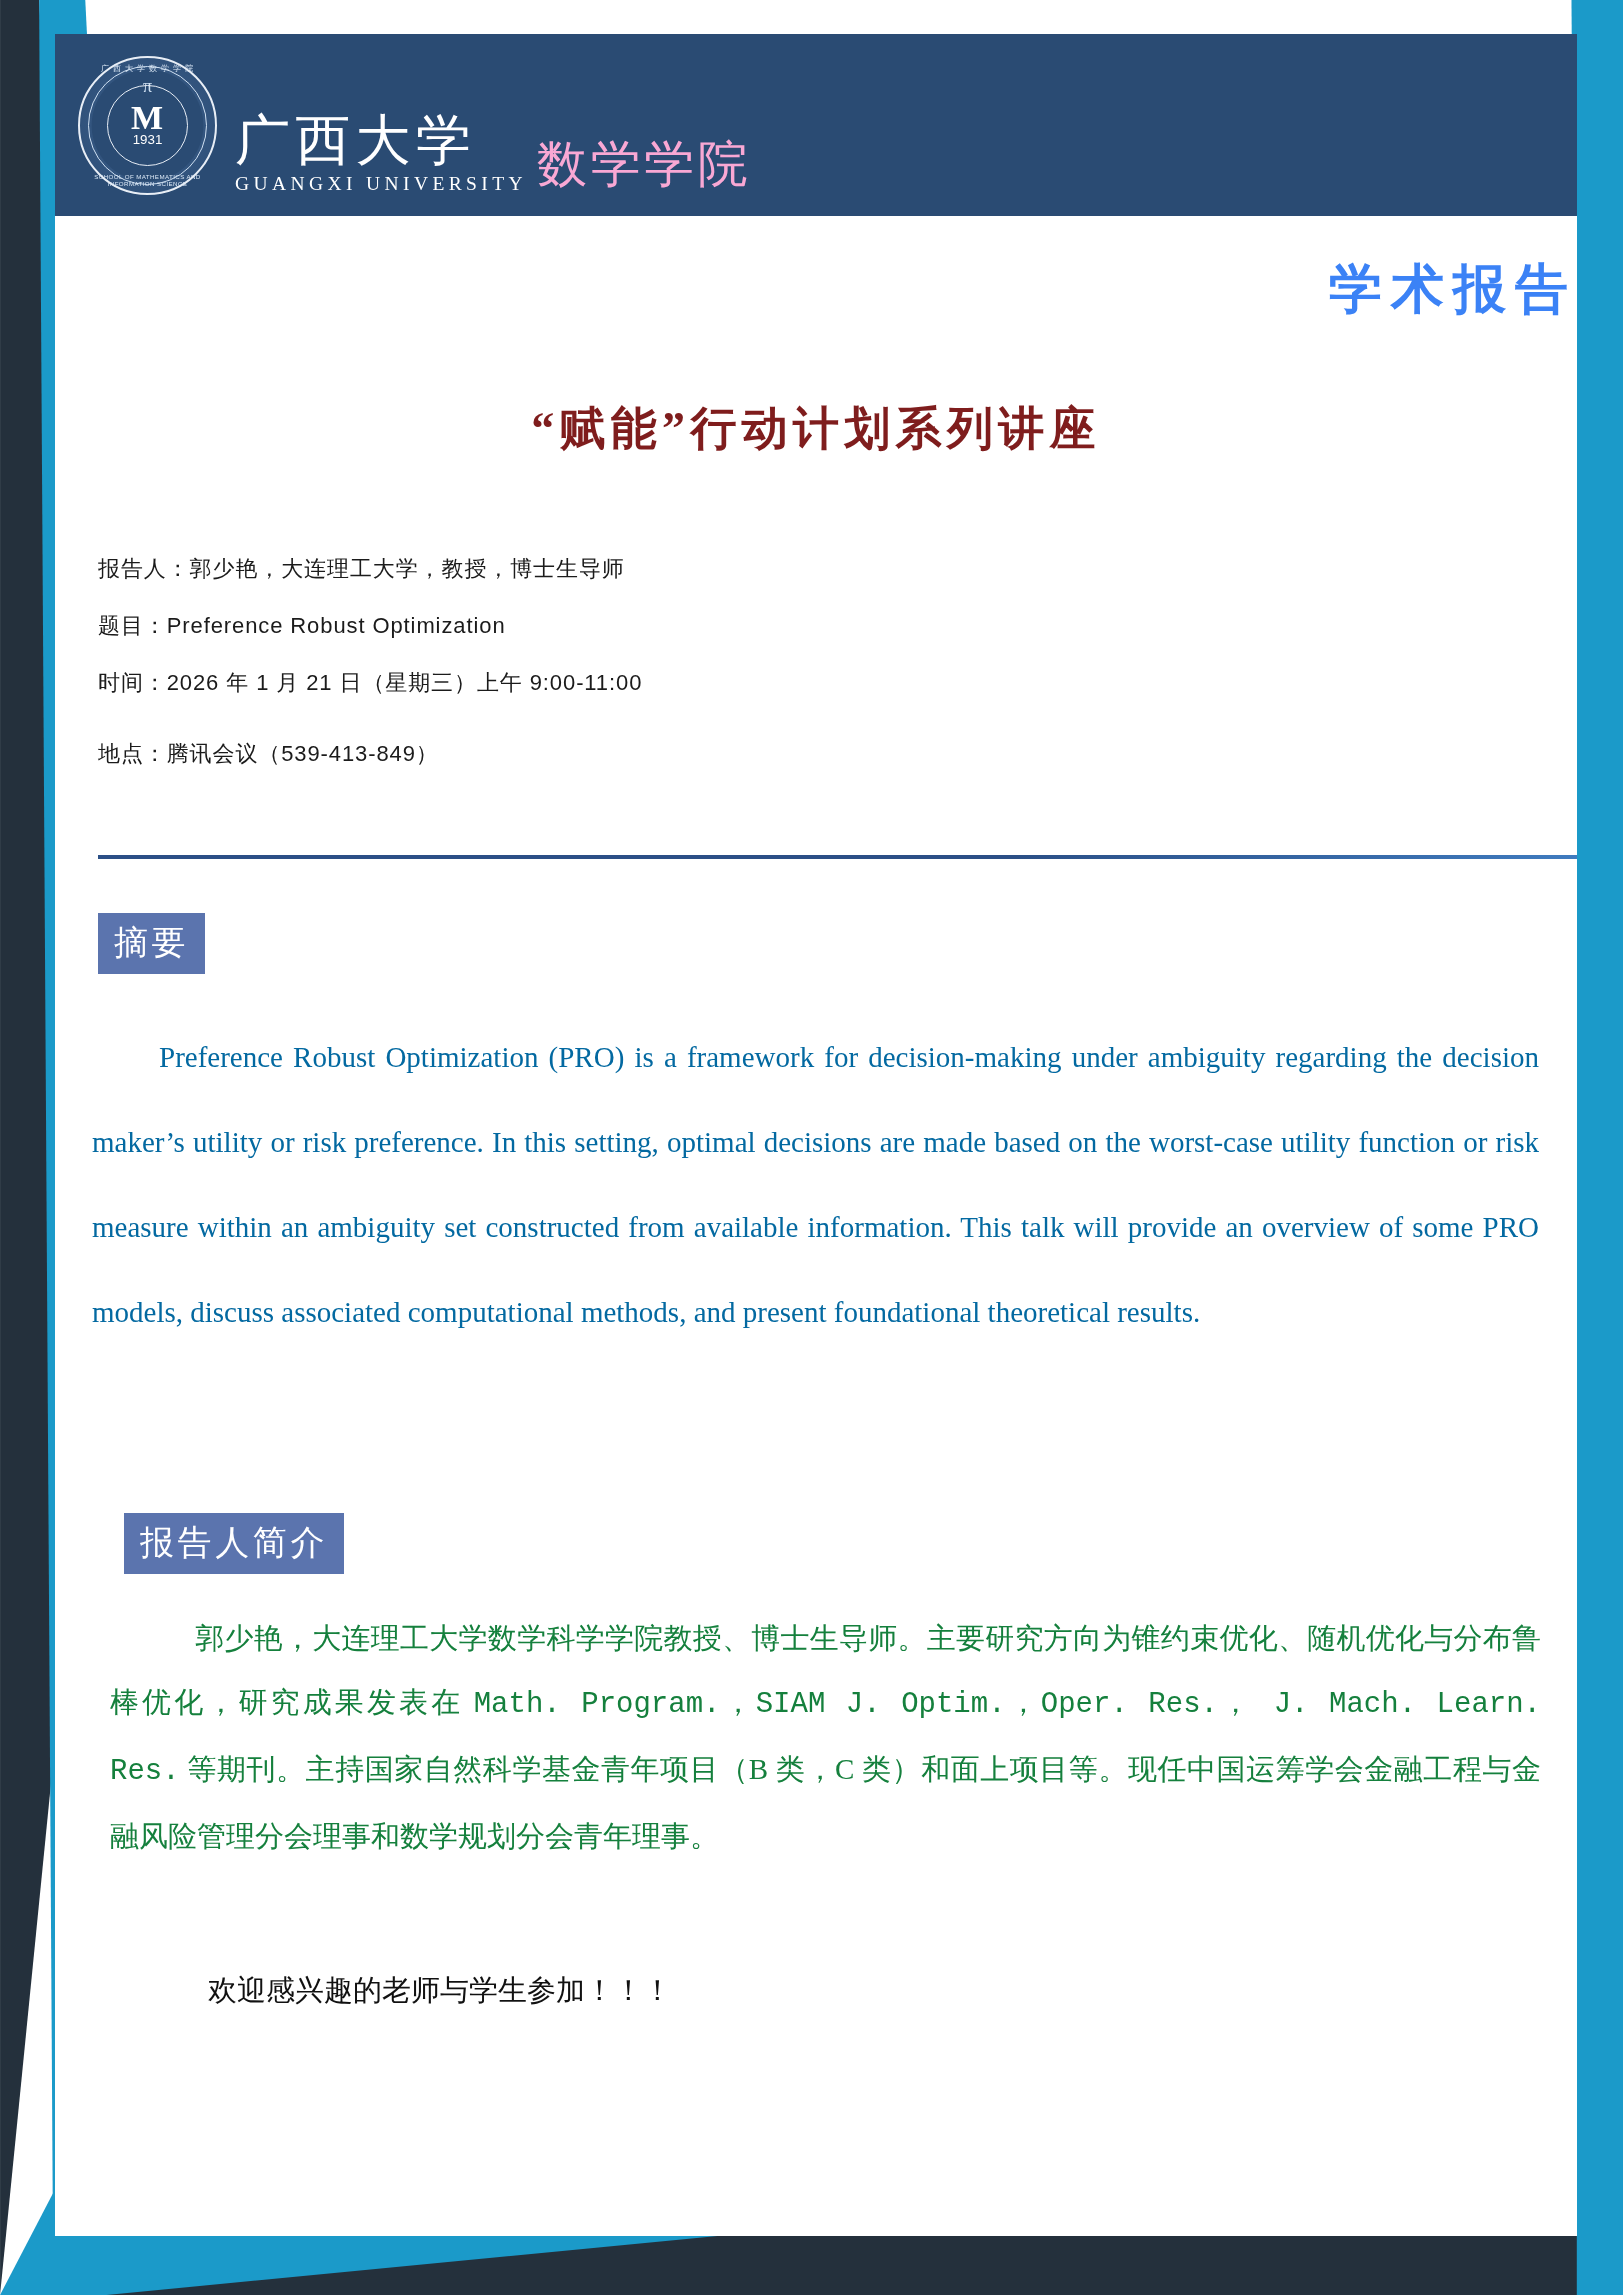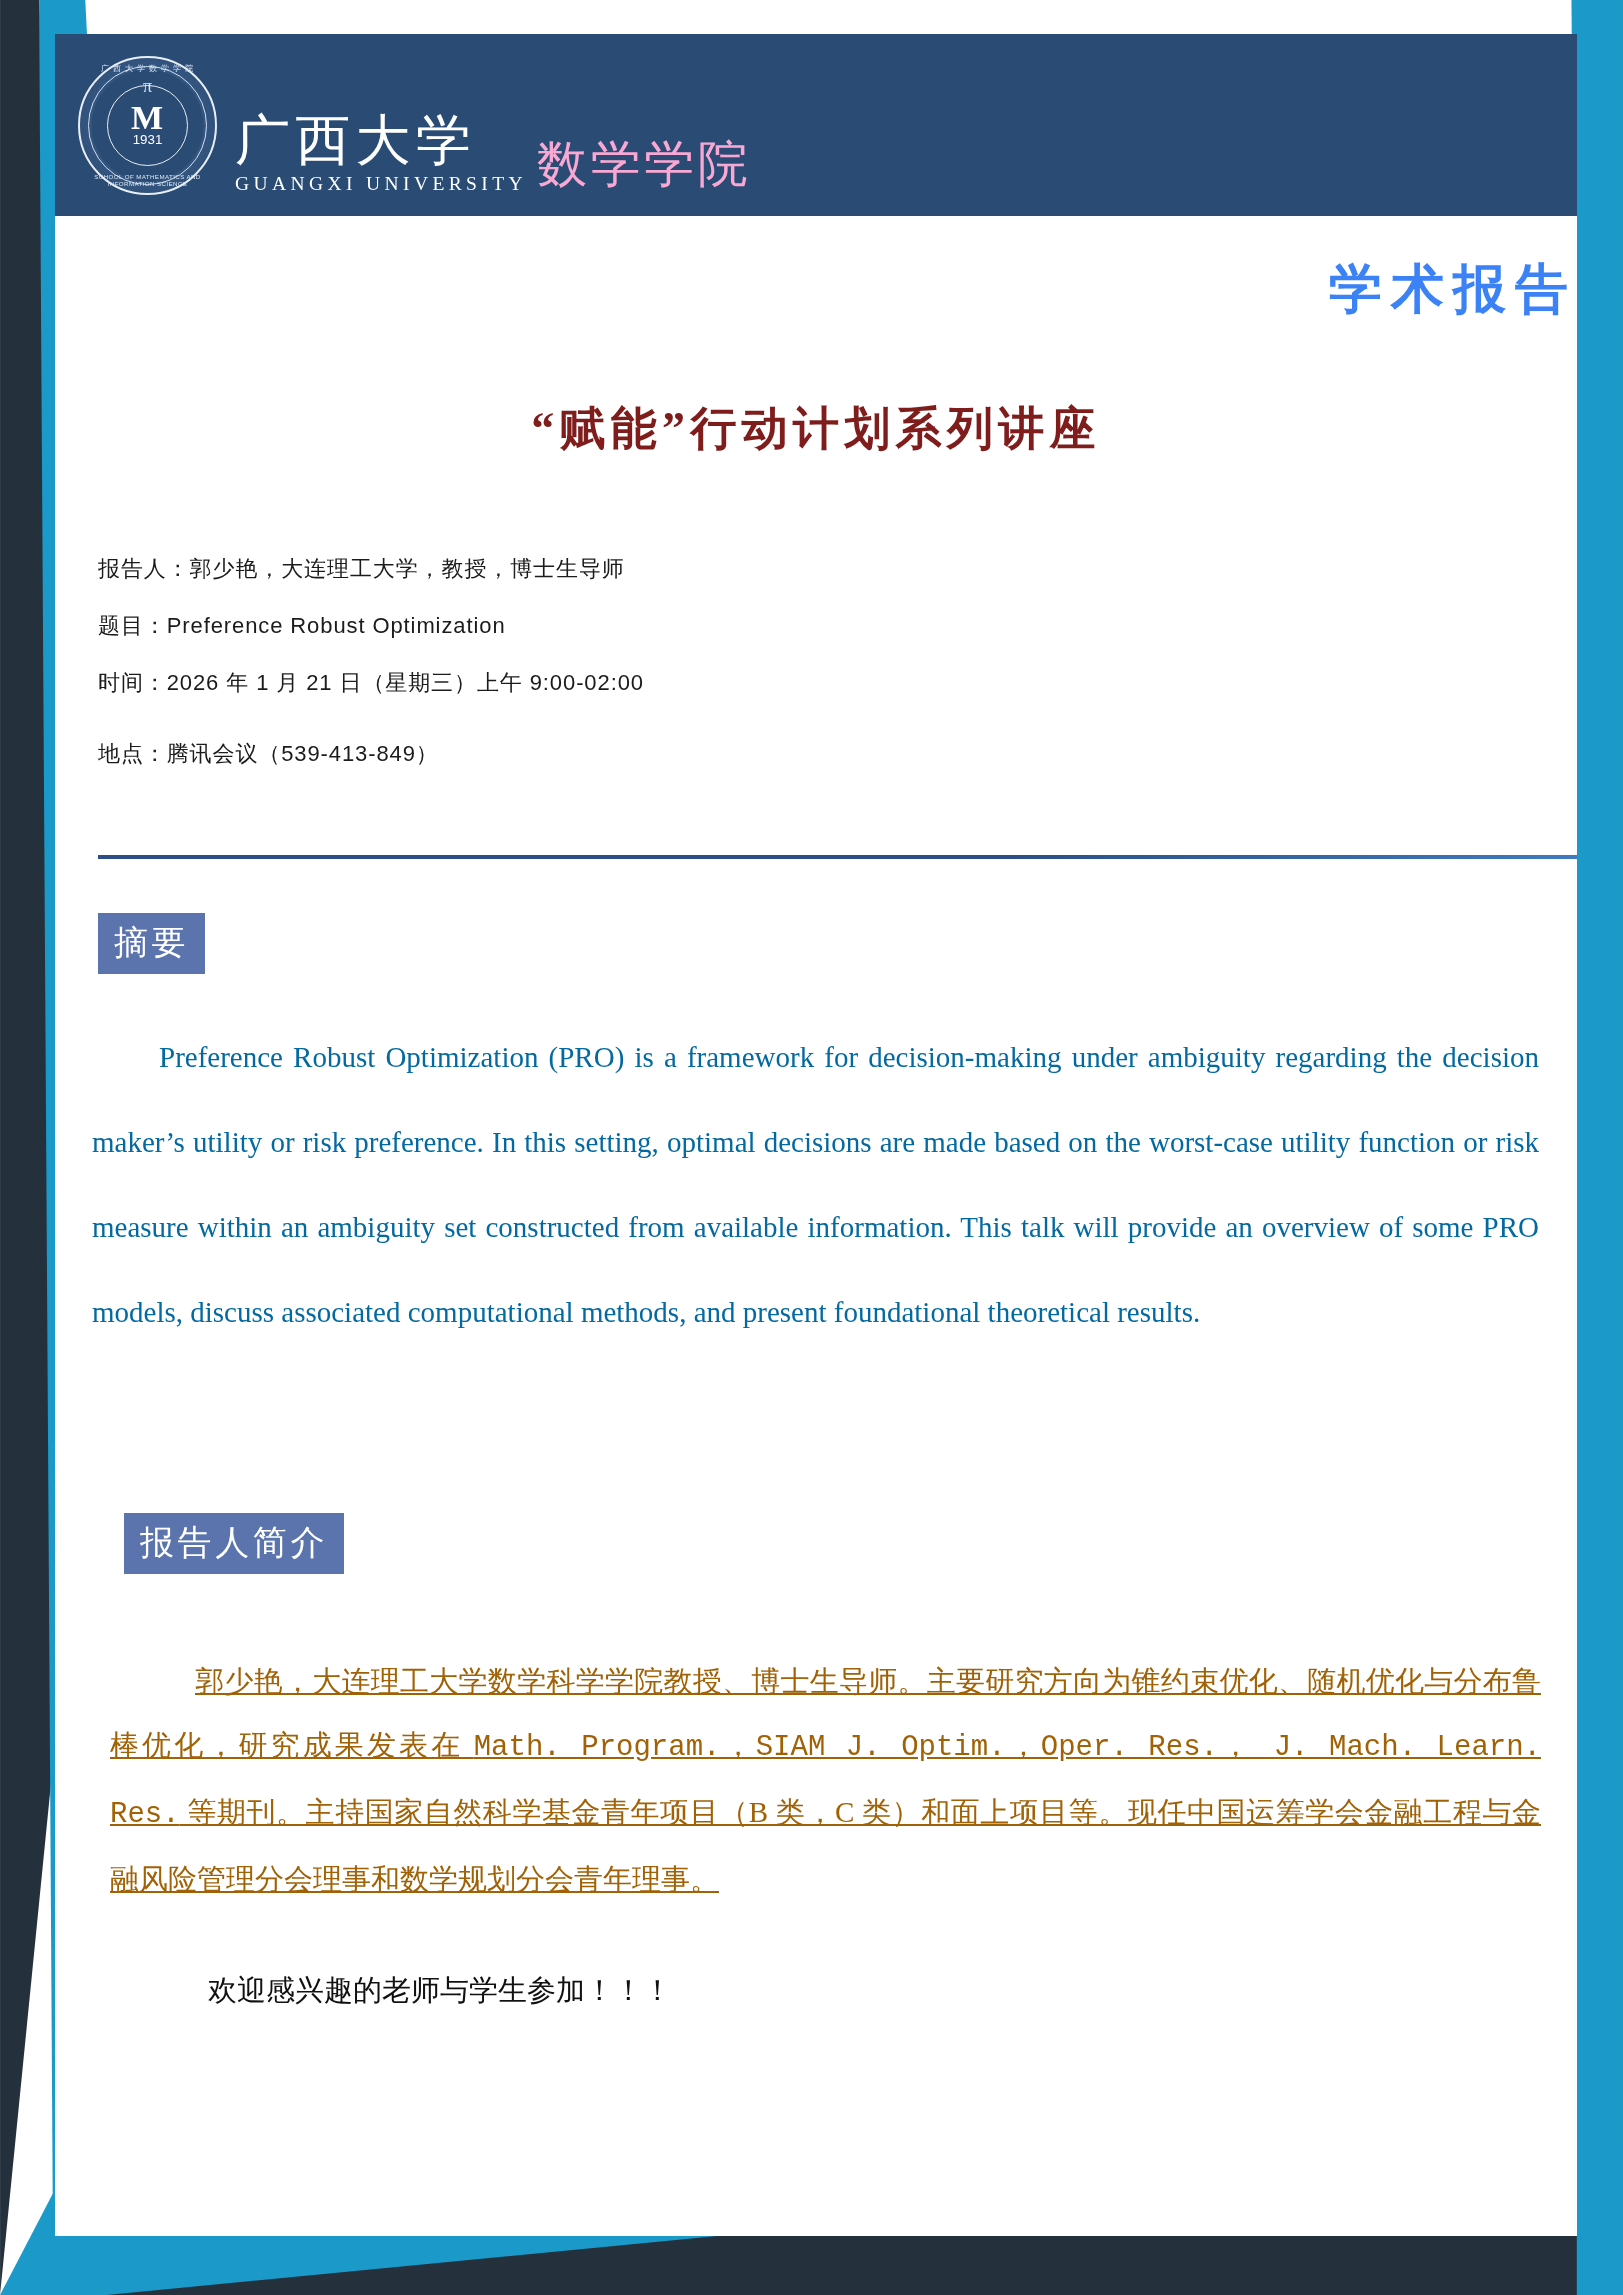--- a/index.html
+++ b/index.html
@@ -318,29 +318,28 @@
     text-align: justify;
     text-justify: inter-word;
     color: #0369a1;
     font-family: "Liberation Serif", serif;
   }
   .abstract .indent { display: inline-block; width: 67px; }
 
   
   .bio {
     position: absolute;
-    top: 1615px;
+    top: 1572px;
     left: 55px;
     width: 1431px;
     font-size: 29px;
     line-height: 64px;
-    color: #a16207;
+    color: #15803d;
     text-align: justify;
     font-family: "Liberation Serif", serif;
-    text-decoration: underline;
   }
   .bio .indent { display: inline-block; width: 85px; }
   .bio .mono { font-family: "Liberation Mono", monospace; letter-spacing: 0px; }
   .welcome {
     position: absolute;
     top: 1929px;
     left: 55px;
     width: 1431px;
     font-size: 29px;
     line-height: 55px;
@@ -387,21 +386,21 @@
     </div>
 
   </div>
 
   <div class="title-main">学术报告</div>
   <div class="title-sub">“赋能”行动计划系列讲座</div>
 
   <div class="info">
     <div class="info-line">报告人：郭少艳，大连理工大学，教授，博士生导师</div>
     <div class="info-line">题目：Preference Robust Optimization</div>
-    <div class="info-line">时间：2026 年 1 月 21 日（星期三）上午 9:00-02:00</div>
+    <div class="info-line">时间：2026 年 1 月 21 日（星期三）上午 9:00-11:00</div>
     <div class="info-line spaced">地点：腾讯会议（539-413-849）</div>
   </div>
 
   <div class="divider"></div>
 
   <div class="tag-abstract-wrap">
     <span class="tag">摘要</span>
   </div>
   <div class="abstract"><span class="indent"></span><span>Preference Robust Optimization (PRO) is a framework for decision-making under ambiguity regarding the decision maker’s utility or risk preference. In this setting, optimal decisions are made based on the worst-case utility function or risk measure within an ambiguity set constructed from available information. This talk will provide an overview of some PRO models, discuss associated computational methods, and present foundational theoretical results.</span></div>
 

